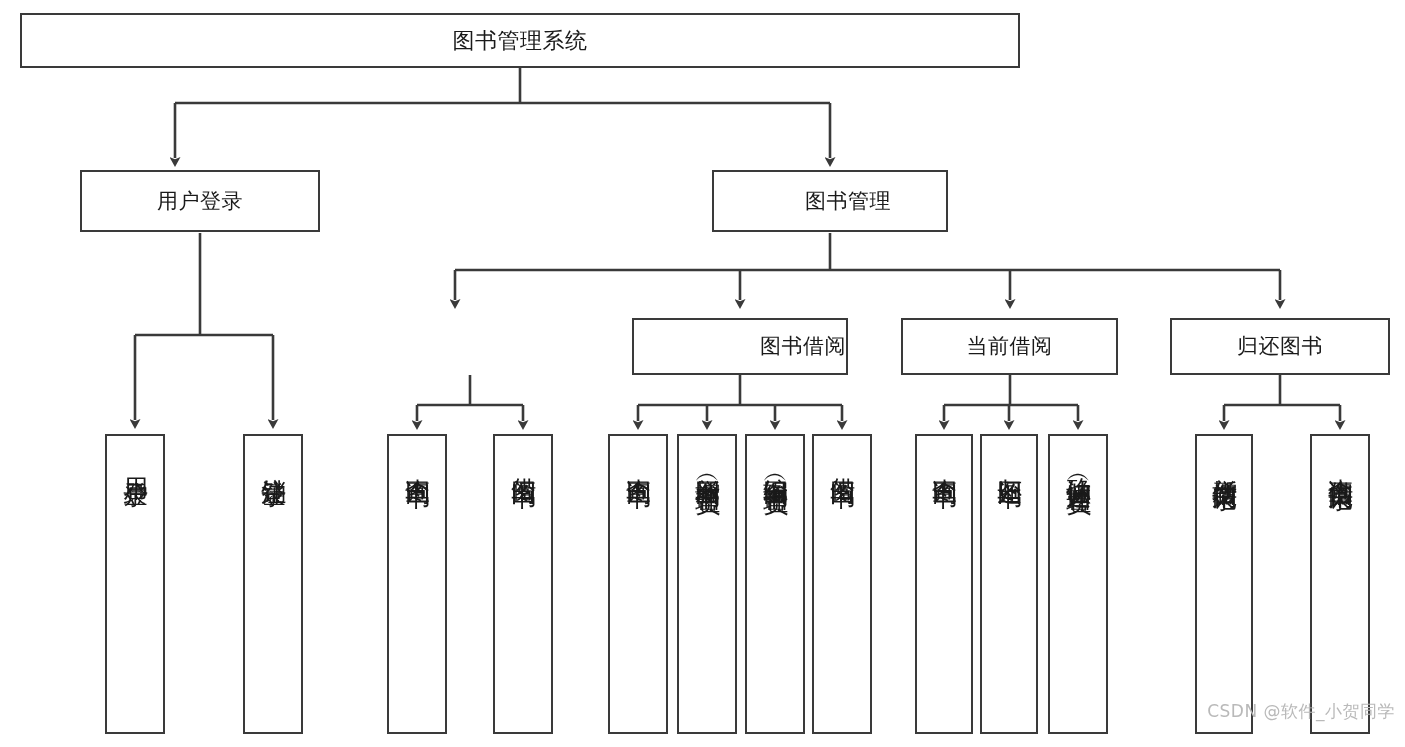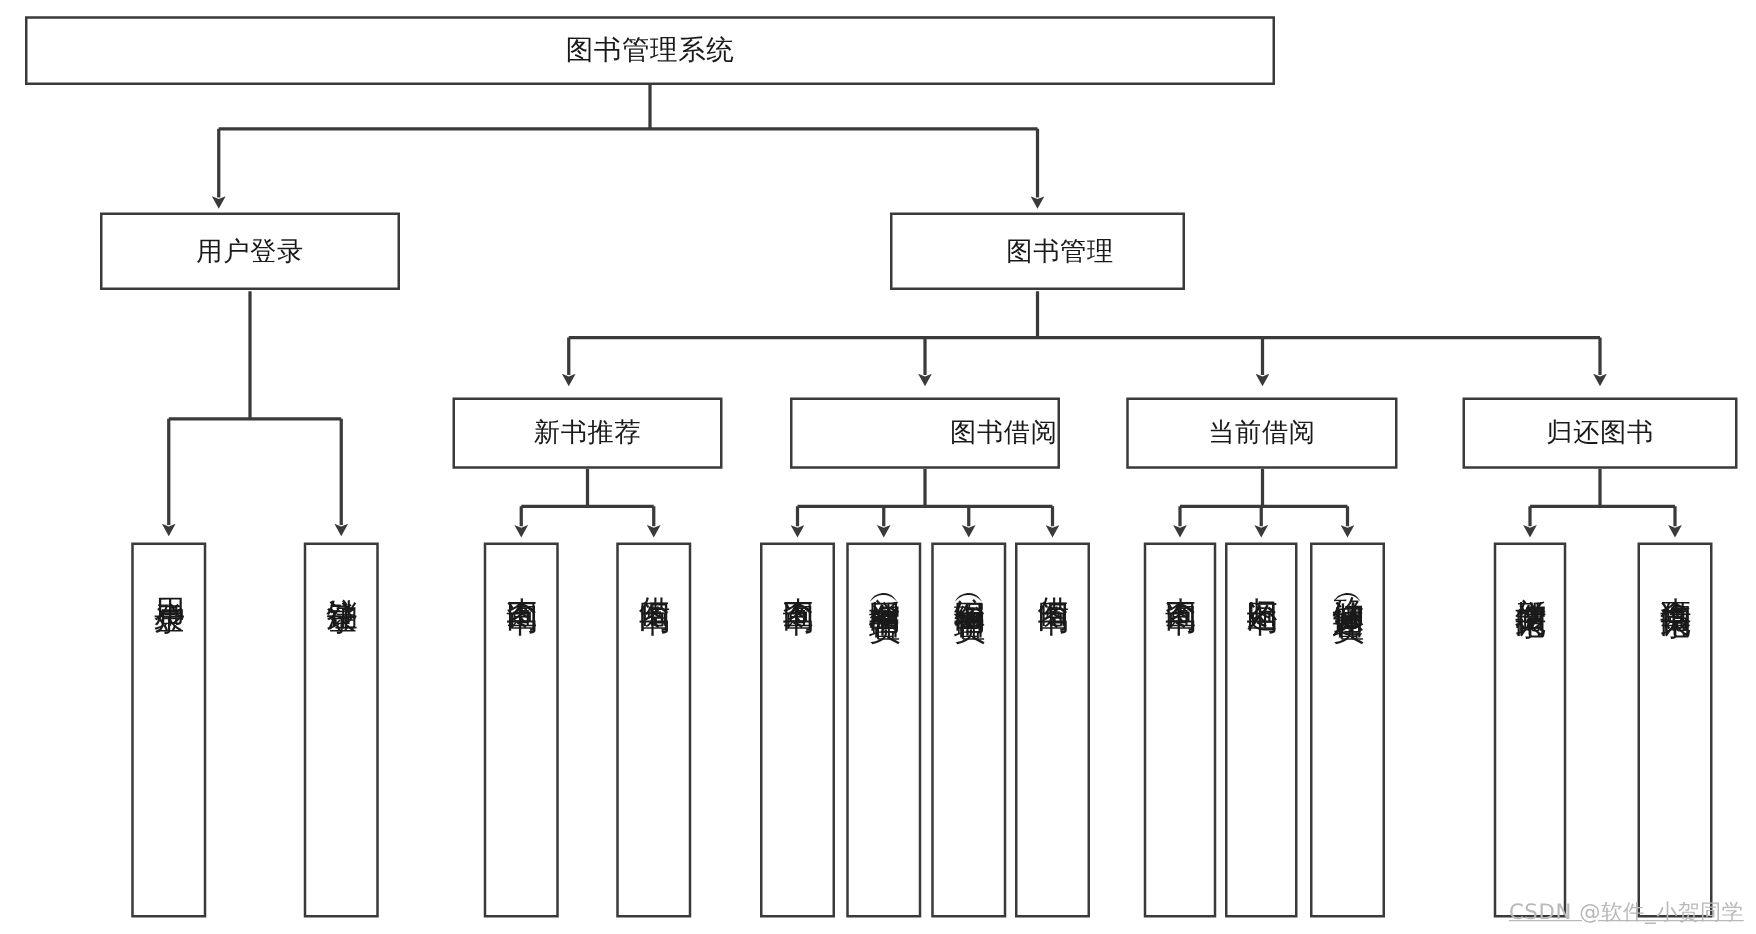--- a/index.html
+++ b/index.html
@@ -55,26 +55,25 @@
     text-orientation: upright;
     font-size: 25px;
     line-height: 1.05;
     letter-spacing: 2px;
     white-space: nowrap;
   }
   .node.root .lbl { font-size: 22px; }
   #watermark {
     position: absolute;
     right: 10px;
-    bottom: 6px;
+    bottom: 24px;
     font-size: 17px;
     color: #b9b9b9;
     white-space: nowrap;
     letter-spacing: 0.5px;
-    text-decoration: underline;
   }
 </style>
 </head>
 <body>
 
 <div id="canvas">
 
   <svg class="wires" viewBox="0 0 1405 747" xmlns="http://www.w3.org/2000/svg">
     <defs>
       <marker id="arrow" markerWidth="10" markerHeight="11" refX="1" refY="5.5" orient="auto" markerUnits="userSpaceOnUse">
@@ -129,23 +128,20 @@
     <span class="lbl">图书管理系统</span>
   </div>
 
   <div class="node horiz" style="left:80px; top:170px; width:240px; height:62px;">
     <span class="lbl">用户登录</span>
   </div>
   <div class="node horiz" style="left:712px; top:170px; width:236px; height:62px;padding-left:36px;">
     <span class="lbl">图书管理</span>
   </div>
 
-  <div class="node horiz" style="left:362px; top:318px; width:216px; height:57px;">
-    <span class="lbl">新书推荐</span>
-  </div>
   <div class="node horiz" style="left:632px; top:318px; width:216px; height:57px;justify-content:flex-end;">
     <span class="lbl">图书借阅</span>
   </div>
   <div class="node horiz" style="left:901px; top:318px; width:217px; height:57px;">
     <span class="lbl">当前借阅</span>
   </div>
   <div class="node horiz" style="left:1170px; top:318px; width:220px; height:57px;">
     <span class="lbl">归还图书</span>
   </div>
 

